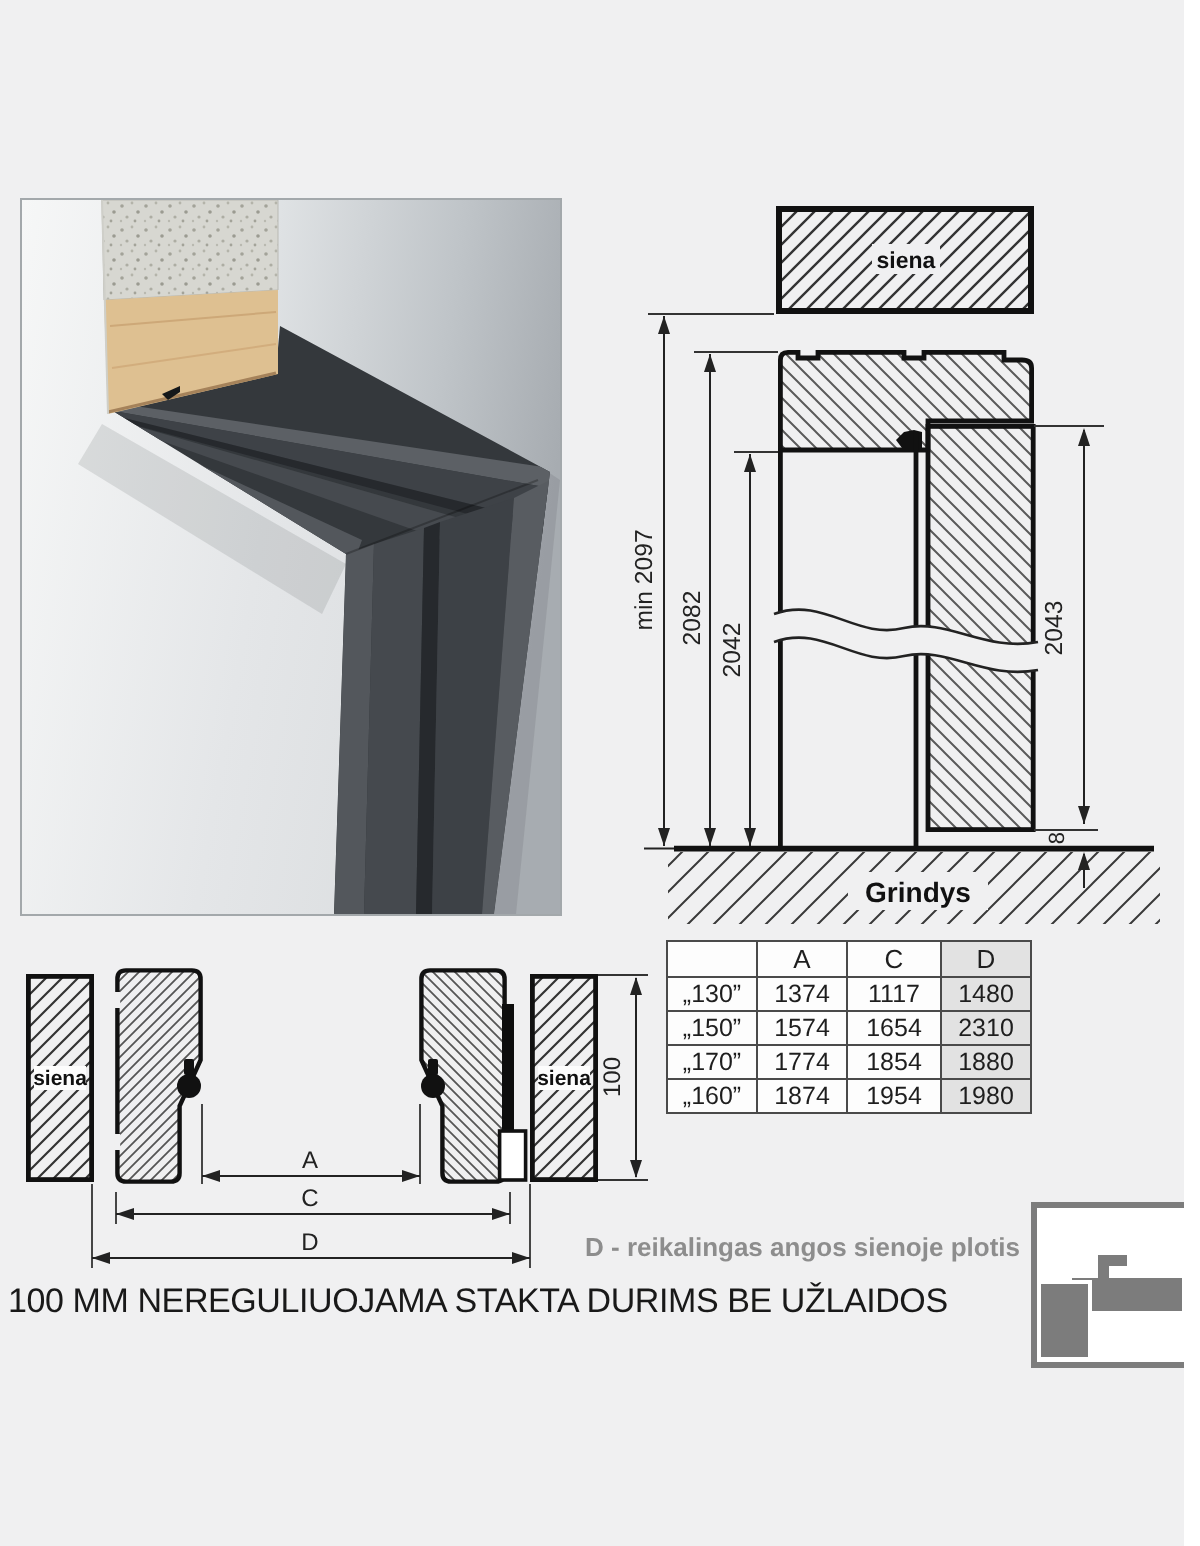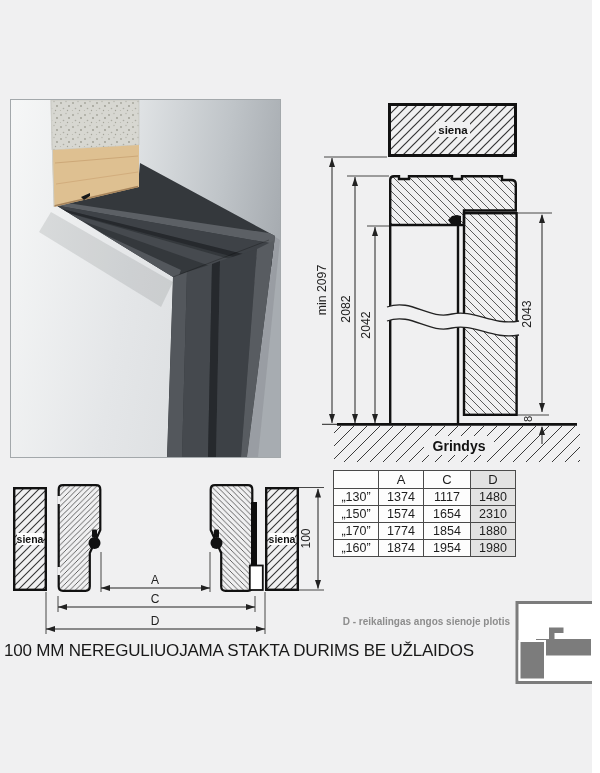--- a/index.html
+++ b/index.html
@@ -6,21 +6,21 @@
   body{font-family:"Liberation Sans", sans-serif;}
   #stage{position:relative;width:592px;height:773px;background:#f0f0f1;overflow:hidden;}
   svg text{font-family:"Liberation Sans", sans-serif;}
   #photo{position:absolute;left:10px;top:99px;border:1px solid #a3a8ab;background:linear-gradient(100deg,#f6f7f7 0%,#e4e6e8 45%,#d5d8da 100%);}
   #topdraw{position:absolute;left:300px;top:80px;}
   #botdraw{position:absolute;left:0px;top:468px;}
   #sizetable{position:absolute;left:333px;top:470px;border-collapse:collapse;table-layout:fixed;width:178px;background:#fdfdfd;}
   #sizetable th,#sizetable td{border:1px solid #4a4a4a;text-align:center;padding:0;height:16px;font-size:12.5px;color:#1e1e1e;font-weight:400;overflow:hidden;}
   #sizetable th{height:17px;font-size:13px;}
   #sizetable .dcol{background:#e2e2e2;}
-  #dnote{position:absolute;left:240px;top:616px;width:270px;text-align:right;font-size:10px;font-weight:700;color:#8d8d8d;white-space:nowrap;}
+  #dnote{position:absolute;left:240px;top:616px;width:270px;text-align:right;font-size:13px;font-weight:700;color:#8d8d8d;white-space:nowrap;}
   #maincaption{position:absolute;left:4px;top:641px;width:510px;text-align:left;font-size:17px;font-weight:400;color:#191919;white-space:nowrap;letter-spacing:-0.2px;}
   #logo{position:absolute;left:512px;top:598px;}
 </style>
 </head>
 <body>
 
 <div id="stage">
 
   <svg id="photo" width="269" height="357" viewBox="0 0 269 357">
     <defs>

